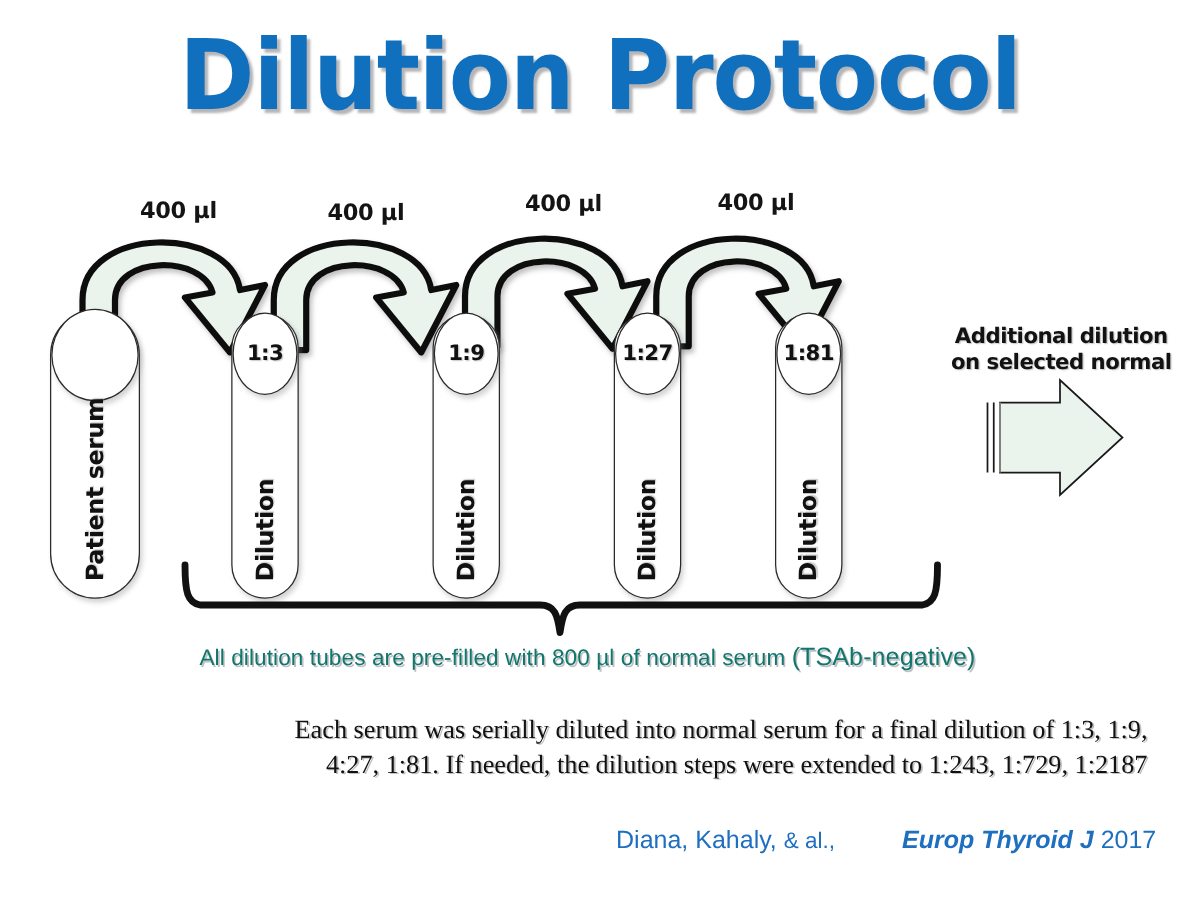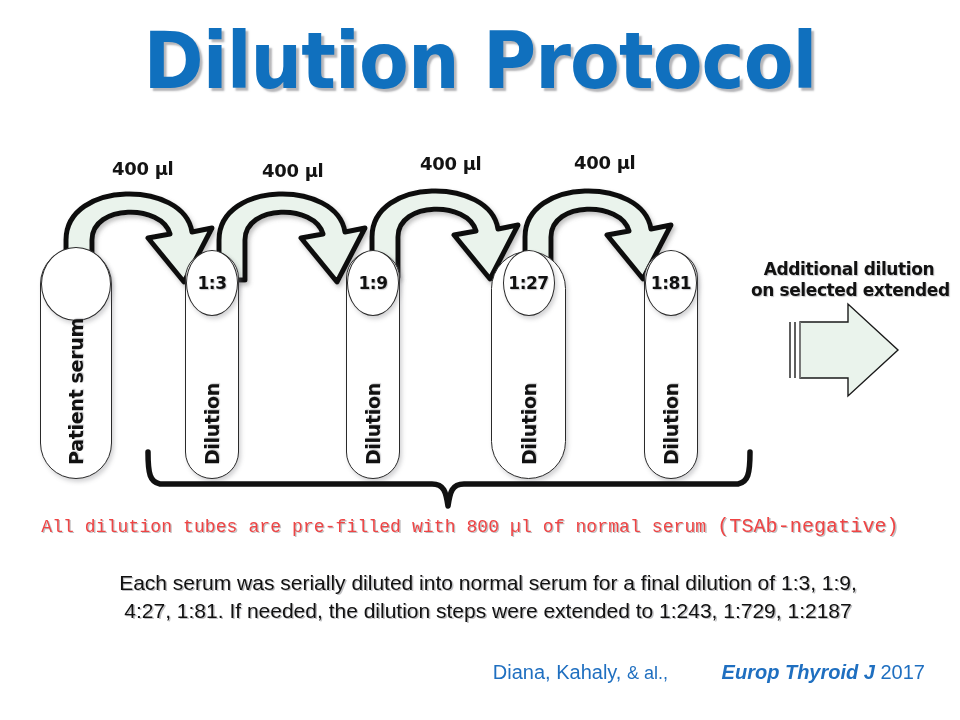--- a/index.html
+++ b/index.html
@@ -131,39 +131,39 @@
     position: absolute;
     left: 0;
     top: 0;
     pointer-events: none;
   }
   .caption {
     position: absolute;
     left: 0;
     width: 940px;
     text-align: center;
-    font-family: Liberation Mono, monospace;
-    color: #ef4444;
+    font-family: Liberation Sans, sans-serif;
+    color: #0f766e;
     text-shadow: 1.3px 1.3px 0.5px rgba(150,150,155,0.6);
     white-space: nowrap;
   }
   .caption-main {
     font-size: 18px;
     font-weight: normal;
     letter-spacing: 0.1px;
   }
   .caption-main .tsab {
     font-size: 20px;
   }
   .body-text {
     position: absolute;
     left: 58px;
     width: 860px;
-    text-align: center;
-    font-family: Liberation Sans, sans-serif;
+    text-align: right;
+    font-family: Liberation Serif, serif;
     font-size: 21px;
     line-height: 1.34;
     color: #111111;
     text-shadow: 1.4px 1.4px 0.5px rgba(150,150,155,0.6);
   }
   .citation {
     position: absolute;
     left: 0;
     width: 925px;
     text-align: right;
@@ -228,39 +228,39 @@
   </div>
 
   <div class="tube" style="left:346px; top:251px; width:54px; height:228px;">
     <div class="tube-body"></div>
     <div class="tube-cap" style="top:-1px; width:52px; height:66px;">
       <span class="cap-text">1:9</span>
     </div>
     <div class="tube-label vertical">Dilution</div>
   </div>
 
-  <div class="tube" style="left:491px; top:251px; width:75px; height:228px;">
+  <div class="tube" style="left:491px; top:251px; width:54px; height:228px;">
     <div class="tube-body"></div>
     <div class="tube-cap" style="top:-1px; width:52px; height:66px;">
       <span class="cap-text">1:27</span>
     </div>
     <div class="tube-label vertical">Dilution</div>
   </div>
 
-  <div class="tube" style="left:644px; top:251px; width:54px; height:228px;">
+  <div class="tube" style="left:620px; top:251px; width:54px; height:228px;">
     <div class="tube-body"></div>
     <div class="tube-cap" style="top:-1px; width:52px; height:66px;">
       <span class="cap-text">1:81</span>
     </div>
     <div class="tube-label vertical">Dilution</div>
   </div>
 
   <div class="add-note" style="left:751px; top:231px; width:196px;margin-top:28px;">
     <span>Additional dilution</span><br>
-    <span>on selected extended</span>
+    <span>on selected normal</span>
   </div>
 
   <svg style="position:absolute; left:778px; top:302px;" width="140" height="100" viewBox="0 0 140 100">
     <path d="M 22,20 L 70,20 L 70,2 L 120,48 L 70,94 L 70,76 L 22,76 Z" fill="#eaf3ec" stroke="#1a1a1a" stroke-width="1.4" stroke-linejoin="miter"></path>
     <line x1="12" y1="20" x2="12" y2="76" stroke="#1a1a1a" stroke-width="1.4"></line>
     <line x1="17" y1="20" x2="17" y2="76" stroke="#1a1a1a" stroke-width="1.4"></line>
     <line x1="22" y1="20" x2="22" y2="76" stroke="#808080" stroke-width="1.6"></line>
   </svg>
 
   <svg class="brace-layer" width="960" height="120" viewBox="0 0 960 120" style="top:440px;">

